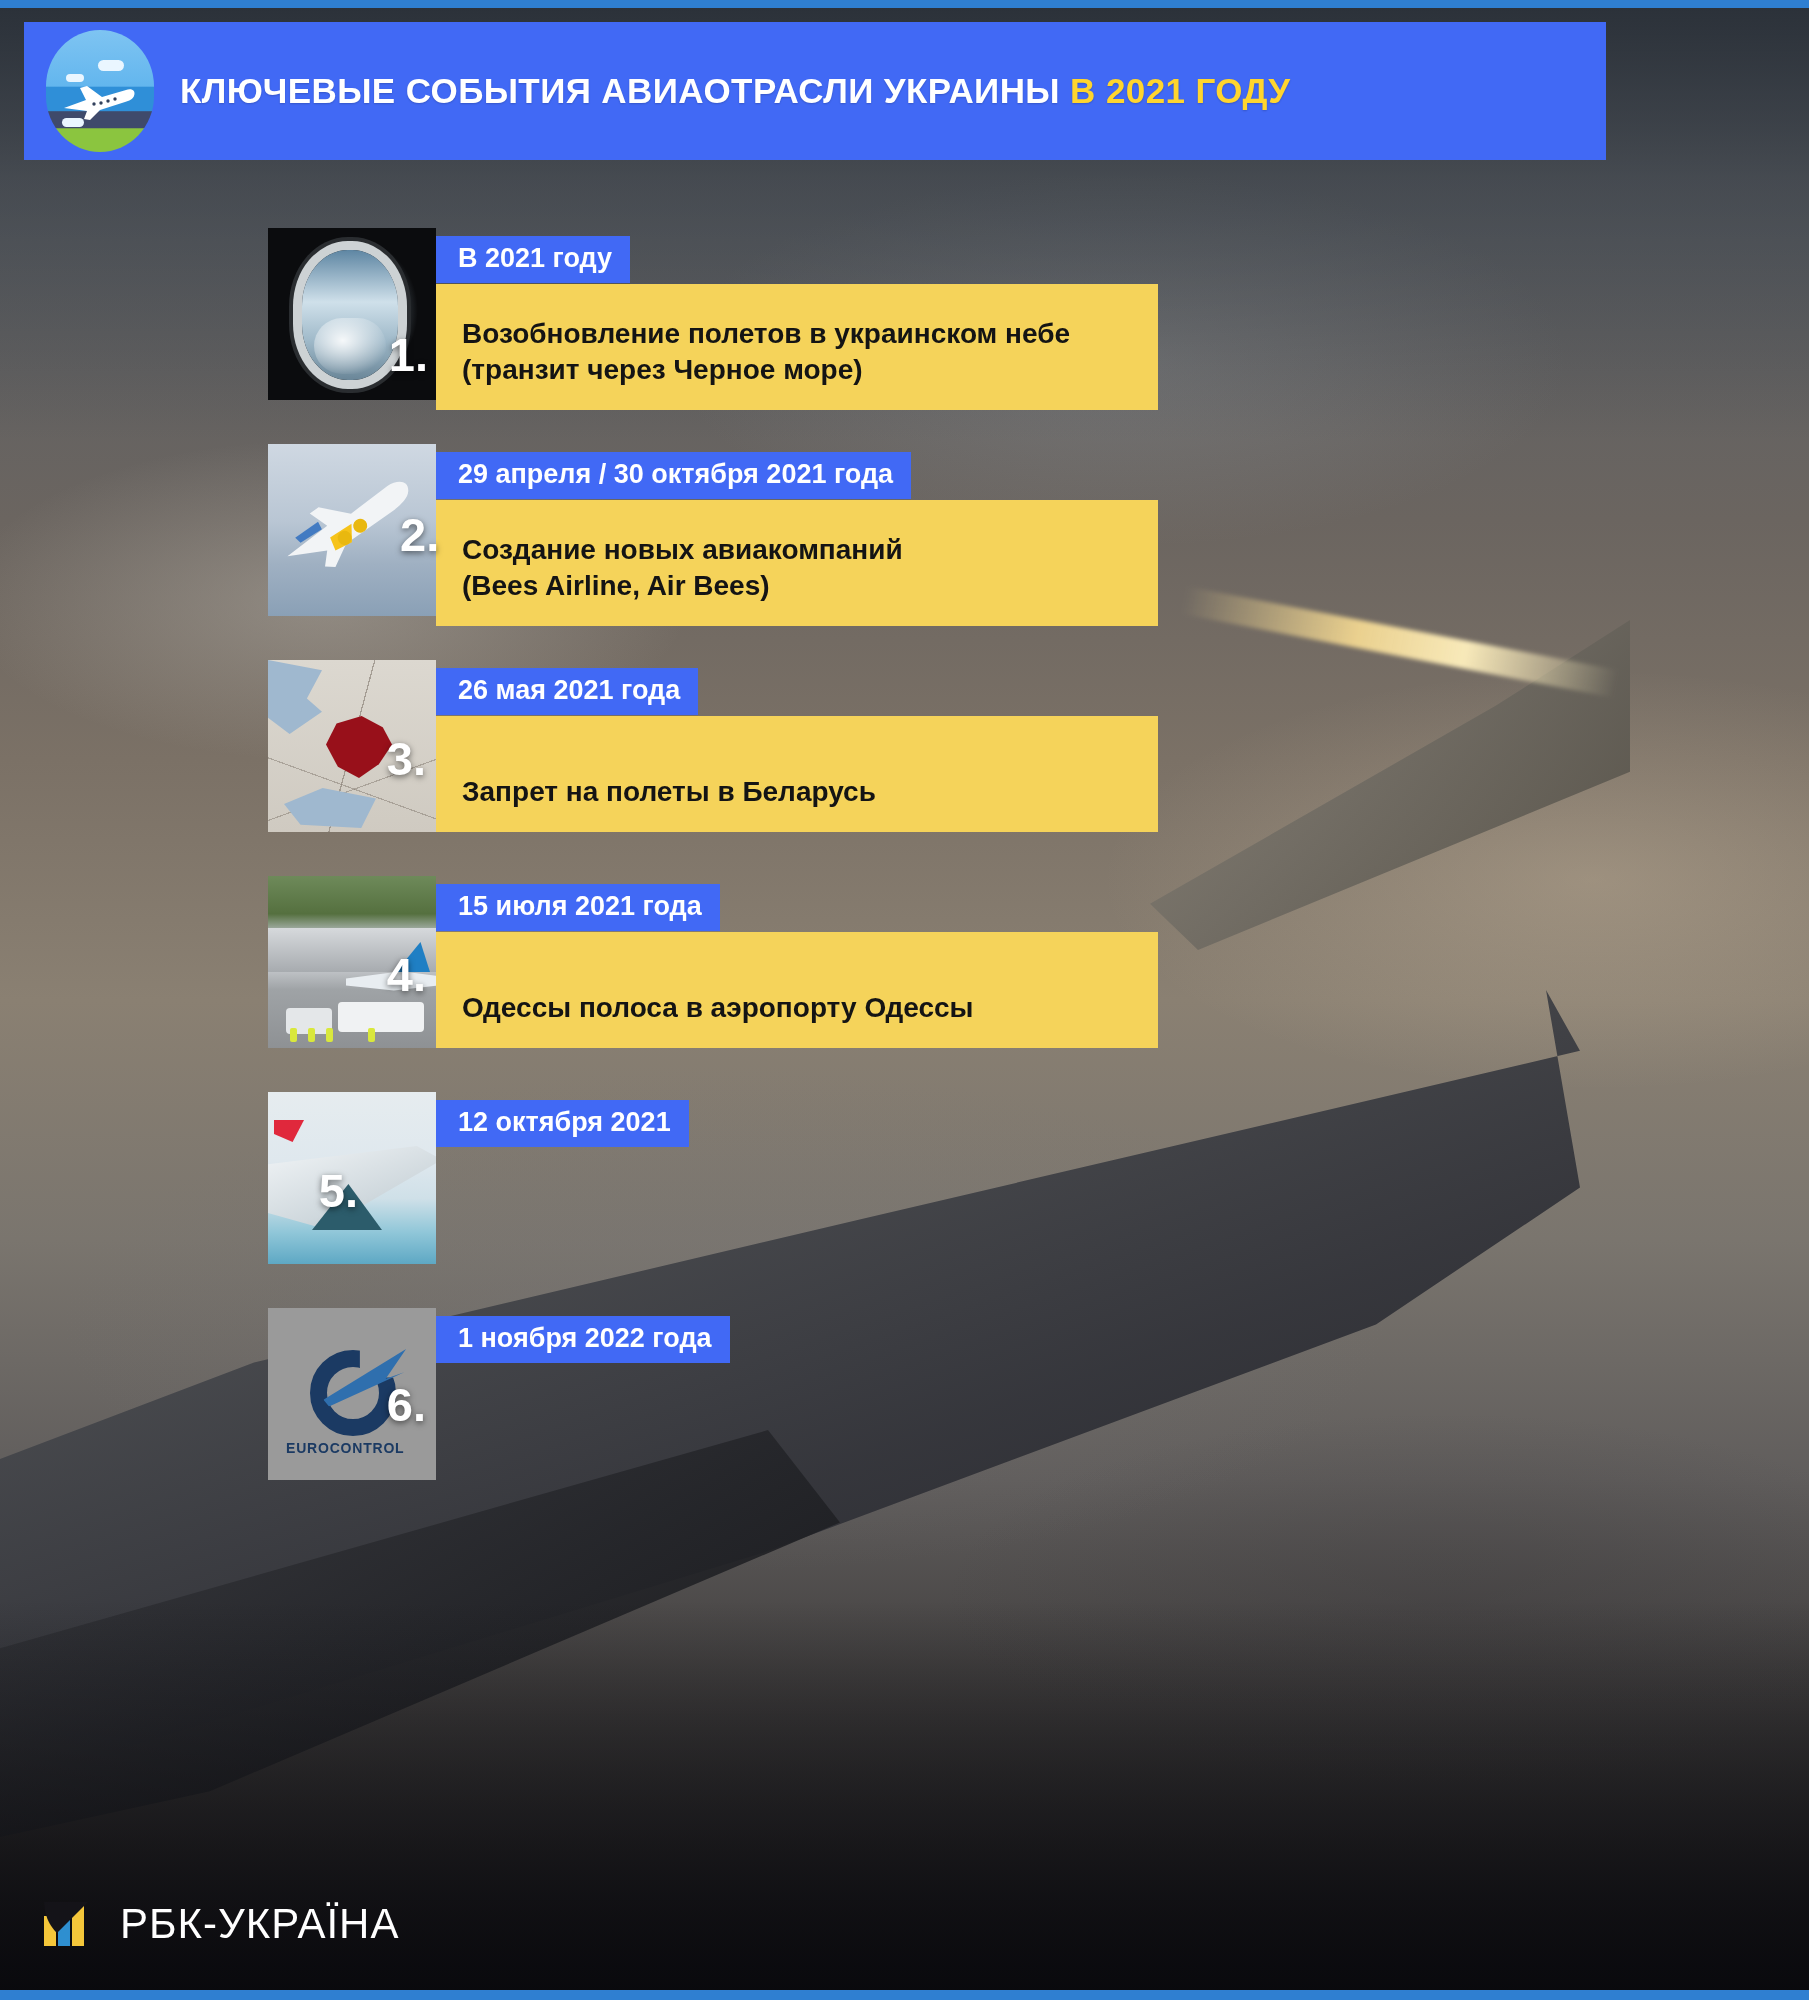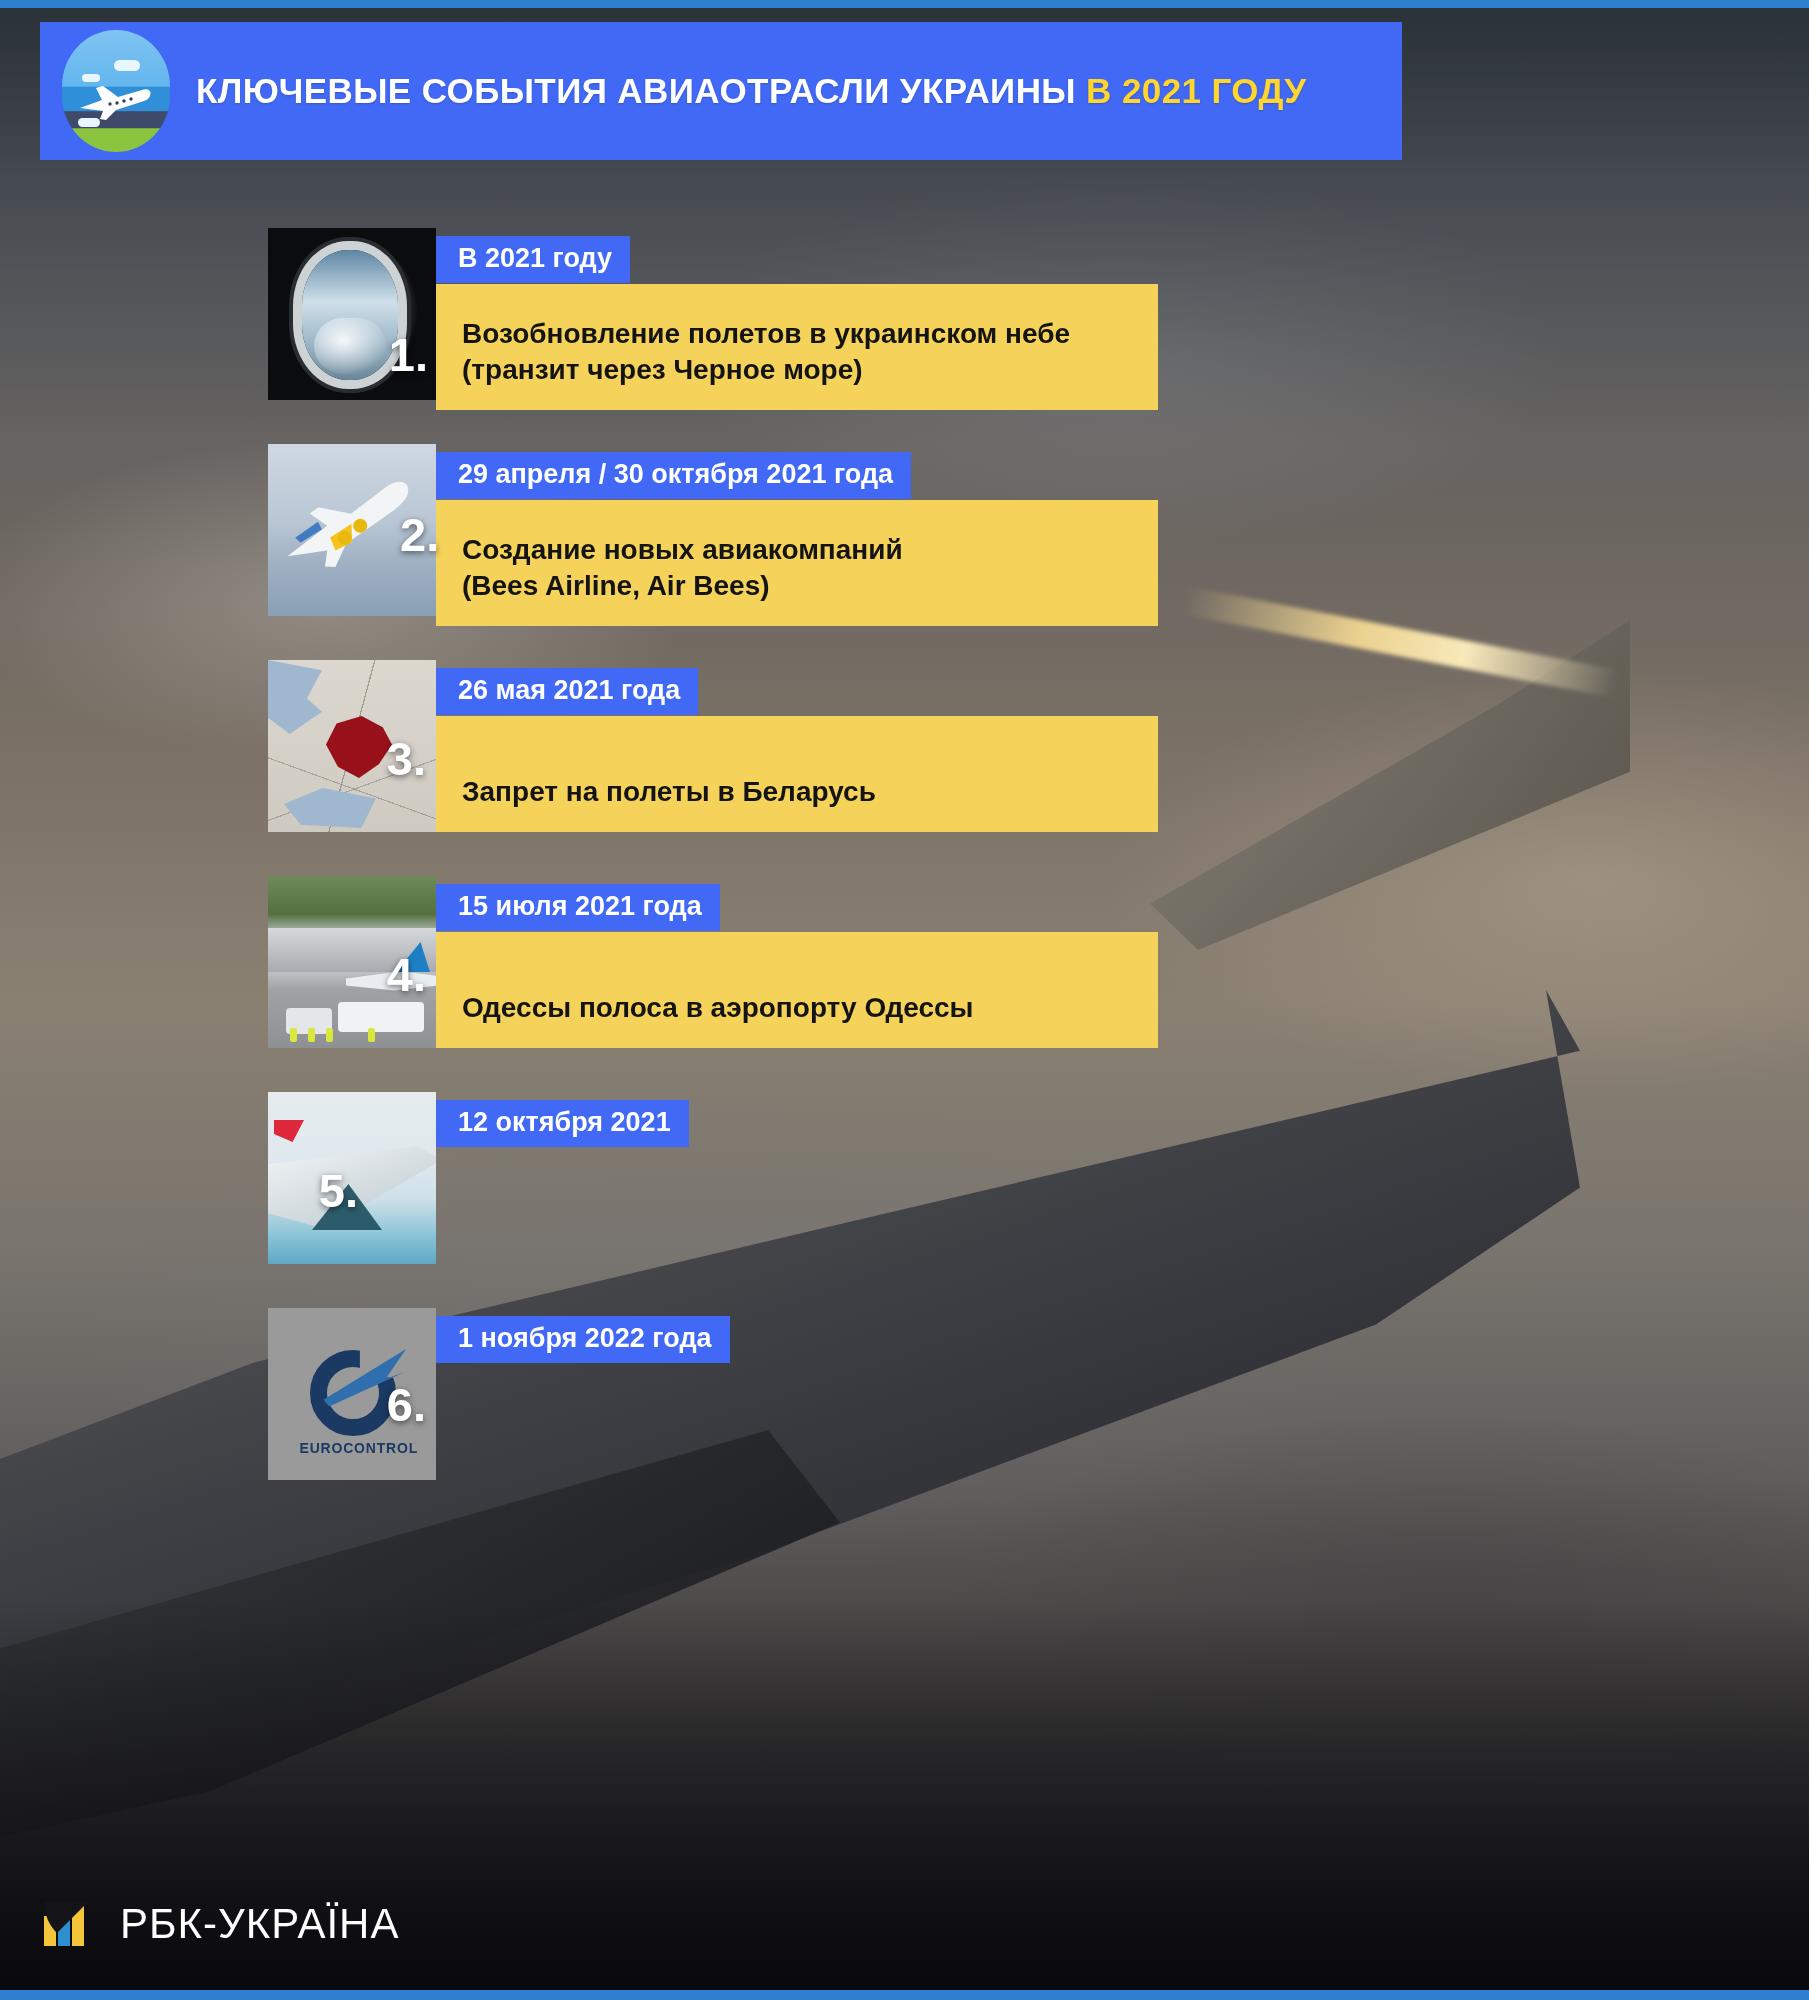--- a/index.html
+++ b/index.html
@@ -60,21 +60,21 @@
   }
   .frame-top {
     position:absolute; left:0; top:0; width:100%; height:8px; background:#2f7fd1;
   }
   .frame-bottom {
     position:absolute; left:0; bottom:0; width:100%; height:10px; background:#2f7fd1;
   }
 
   
   .header {
-    position:absolute; left:40px; top:22px; width:1362px; height:138px;
+    position:absolute; left:24px; top:22px; width:1582px; height:138px;
     background:#4169f5;
     display:flex; align-items:center; gap:26px; padding-left:22px;
   }
   .logo-badge { width:108px; height:122px; position:relative; flex:0 0 auto; }
   .logo-badge .oval {
     position:absolute; inset:0;
     border-radius:50% / 46%;
     background:linear-gradient(180deg,#7ec4f2 0%,#63b6ee 46%,#2f8fd8 47%,#2f8fd8 66%,#3f4a6b 67%,#3f4a6b 80%,#8bc53f 81%,#8bc53f 100%);
     overflow:hidden;
   }
@@ -186,21 +186,21 @@
   .th6 .ring{
     position:absolute; left:14px; top:4px; width:86px; height:86px; border-radius:50%;
     border:17px solid #1b3a63; clip-path:polygon(0 0,58% 0,58% 32%,100% 32%,100% 100%,0 100%);
   }
   .th6 .swoop{
     position:absolute; left:26px; top:6px; width:86px; height:52px;
     background:#2f6fae; clip-path:polygon(0 86%,100% 0,74% 54%,96% 44%,6% 100%);
     transform:rotate(-4deg);
   }
   .th6 .lbl{
-    position:absolute; left:-10px; bottom:-14px; width:132px; text-align:right;
+    position:absolute; left:-10px; bottom:-14px; width:132px; text-align:left;
     color:#1b3a63; font-size:14px; font-weight:bold; letter-spacing:.8px;
   }
 
   
   .footer {
     position:absolute; left:44px; bottom:52px;
     display:flex; align-items:center; gap:32px;
   }
   .rbk-mark { width:44px; height:44px; position:relative; overflow:hidden; }
   .rbk-mark i { position:absolute; bottom:0; display:block; }

